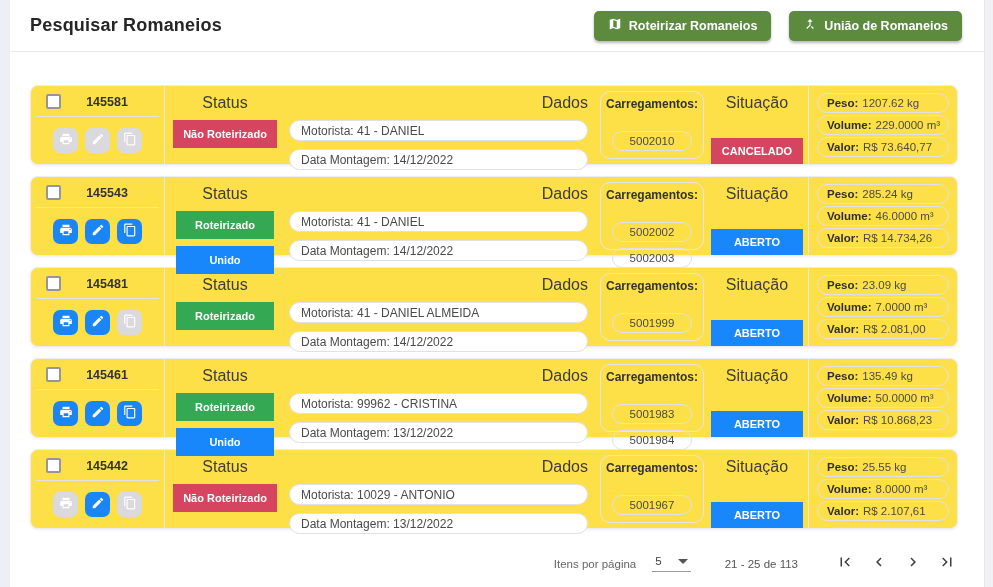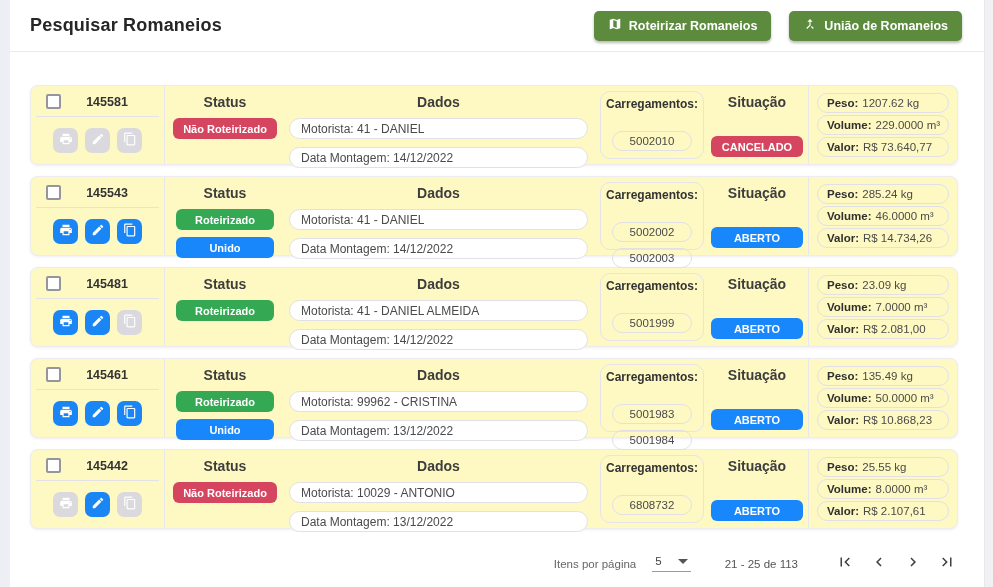--- a/index.html
+++ b/index.html
@@ -19,38 +19,38 @@
   .title { font-size:18px; font-weight:bold; color:#262626; letter-spacing:.2px; }
   .topbar-actions { display:flex; gap:18px; }
   .green-btn { display:flex; align-items:center; gap:7px; background:#5d8b3e; color:#fff;
                font-weight:bold; font-size:12.5px; border:none; border-radius:5px; padding:0 14px;
                height:30px; box-shadow:0 2px 3px rgba(0,0,0,.28); cursor:pointer; font-family:inherit; }
   .green-btn svg { width:14px; height:14px; fill:#fff; flex:none; }
 
   
   .rows { flex:1; padding:33px 26px 0 20px; }
   .row-card { display:flex; height:80px; border:1px solid #ececf1; border-radius:8px;
-              box-shadow:0 1px 3px rgba(40,40,60,.08); margin-bottom:11px; background:#fef9c3; }
+              box-shadow:0 1px 3px rgba(40,40,60,.08); margin-bottom:11px; background:#fde047; }
 
   .sec-a { width:134px; flex:none; border-right:1px solid #e7e7ec; display:flex; flex-direction:column; }
   .sec-a-top { display:flex; align-items:center; padding:8px 6px 7px 10px; margin:0 5px;
                border-bottom:1px solid #e2e2e8; }
   .checkbox { width:15px; height:15px; border:2px solid #95959b; border-radius:2px; background:#fff; flex:none; cursor:pointer; }
   .row-id { flex:1; text-align:center; font-weight:bold; font-size:12.5px; color:#333; }
   .sec-a-icons { flex:1; display:flex; align-items:center; justify-content:center; gap:7px; }
   .icon-btn { width:25px; height:25px; border:none; border-radius:7px; background:#1a86f5;
               display:flex; align-items:center; justify-content:center; padding:0; cursor:pointer; }
   .icon-btn.disabled { background:#d9d9de; cursor:default; }
   .icon-btn svg { width:14px; height:14px; fill:#fff; }
 
   .sec-b { flex:1; display:flex; border-right:1px solid #e7e7ec; }
-  .col-header { font-size:14px; font-weight:bold; color:#3d3d3d; text-align:center; padding-top:8px; }
+  .col-header { font-size:16px; font-weight:normal; color:#3d3d3d; text-align:right; padding-top:8px; }
   .col-status { width:120px; flex:none; display:flex; flex-direction:column; align-items:center; }
   .pill-stack { display:flex; flex-direction:column; gap:7px; margin-top:8px; align-items:center; }
-  .pill { min-width:98px; height:21px; border-radius:6px; color:#fff; font-size:11px; font-weight:bold;
+  .pill { min-width:98px; height:28px; border-radius:0; color:#fff; font-size:11px; font-weight:bold;
           display:flex; align-items:center; justify-content:center; padding:0 10px; white-space:nowrap; }
   .pill-red   { background:#d6455f; }
   .pill-green { background:#34a853; }
   .pill-blue  { background:#1787fb; }
 
   .col-dados { flex:1; display:flex; flex-direction:column; padding:0 10px 0 4px; }
   .dados-fields { display:flex; flex-direction:column; gap:8px; margin-top:8px; }
   .field { height:21px; border:1px solid #e0e0e6; border-radius:11px; font-size:12px; color:#4a4a4a;
            display:flex; align-items:center; padding:0 11px; background:#fff; }
 
@@ -417,21 +417,21 @@
         <div class="col-header">Dados</div>
         <div class="dados-fields">
           <div class="field">Motorista: 10029 - ANTONIO</div>
           <div class="field">Data Montagem: 13/12/2022</div>
         </div>
       </div>
       <div class="col-carreg">
         <div class="carreg-box">
           <div class="carreg-header">Carregamentos:</div>
           <div class="chip-stack">
-                <div class="chip">6808732</div>
+                <div class="chip">5001967</div>
               </div>
         </div>
       </div>
       <div class="col-situacao">
         <div class="col-header">Situação</div>
         <div class="pill situacao-pill pill-blue">ABERTO</div>
       </div>
     </div>
     <div class="sec-c">
       <div class="metric">

